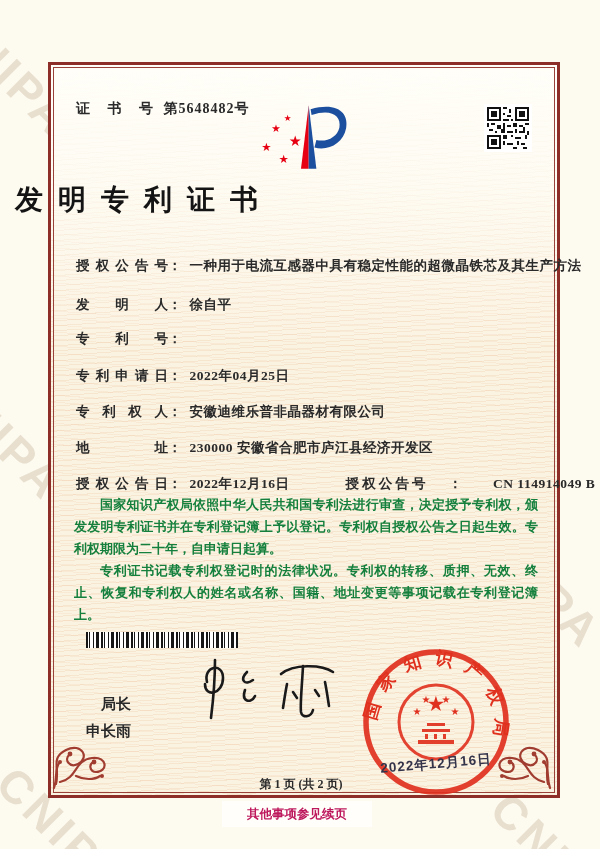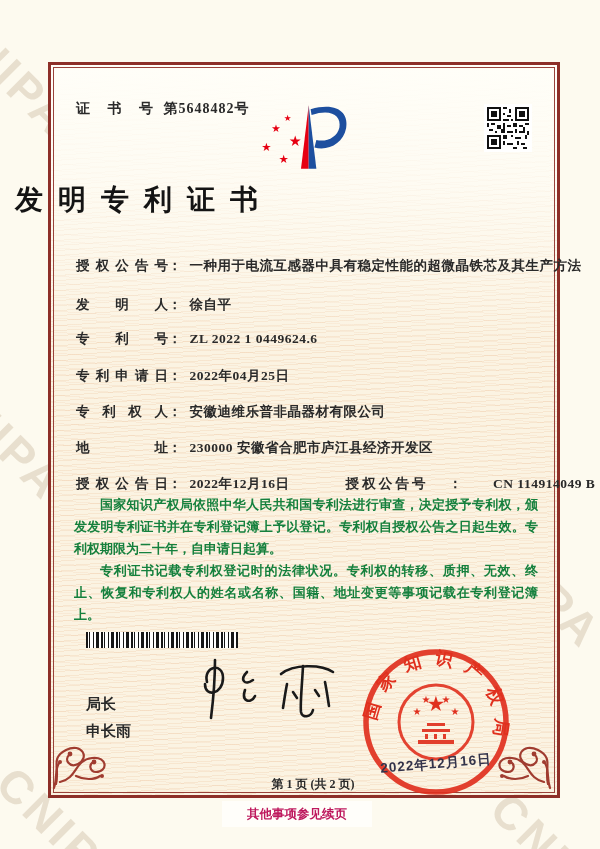--- a/index.html
+++ b/index.html
@@ -55,30 +55,30 @@
   .legal{
     position:absolute;left:74px;top:494px;width:464px;
     font-size:13px;line-height:22px;font-weight:600;text-align:justify;color:#15803d;
   }
   .legal p{margin:0;text-indent:2em;}
   .barcode{
     position:absolute;left:86px;top:632px;width:152px;height:16px;
     background:repeating-linear-gradient(90deg,#161616 0 2px,#fff 2px 3px,#161616 3px 4px,#fff 4px 7px,#161616 7px 8px,#fff 8px 10px,#161616 10px 13px,#fff 13px 15px);
   }
   .director{position:absolute;left:86px;top:690px;font-size:15px;font-weight:700;line-height:27px;
-    font-family:"Liberation Sans","DejaVu Sans",sans-serif;}
+    font-family:"Liberation Sans","DejaVu Sans",sans-serif;text-align:right;}
   .signature{position:absolute;left:185px;top:652px;}
   .seal{position:absolute;left:361px;top:647px;z-index:3;}
   .seal-date{
     position:absolute;left:363px;top:755px;width:146px;text-align:center;
     font-size:13.5px;font-weight:700;color:#33334a;letter-spacing:1px;
     transform:rotate(-5deg);z-index:4;
     font-family:"Liberation Sans","DejaVu Sans",sans-serif;
   }
-  .page-info{position:absolute;left:48px;top:776px;width:506px;text-align:center;font-size:12px;font-weight:600;z-index:3;padding-left:12px;}
+  .page-info{position:absolute;left:48px;top:776px;width:506px;text-align:center;font-size:12px;font-weight:600;z-index:3;}
   .footer-note{
     position:absolute;left:222px;top:801px;width:150px;height:26px;background:#fffefa;
     display:flex;align-items:center;justify-content:center;
     font-size:12.5px;font-weight:600;z-index:4;color:#be185d;
   }
   .ornament{position:absolute;z-index:2;}
   .ornament.br{transform:scaleX(-1);}
 </style>
 </head>
 <body>
@@ -204,21 +204,20 @@
     <span class="value">一种用于电流互感器中具有稳定性能的超微晶铁芯及其生产方法</span>
   </div>
   <div class="row" style="top:295px;align-items:center;">
     <span class="label">发明人</span>
       <span class="colon">：</span>
     <span class="value">徐自平</span>
   </div>
   <div class="row" style="top:329px;">
     <span class="label">专利号</span>
       <span class="colon">：</span>
-    <span class="value">ZL 2022 1 0449624.6</span>
   </div>
   <div class="row" style="top:366px;justify-content:center;">
     <span class="label">专利申请日</span>
       <span class="colon">：</span>
     <span class="value">2022年04月25日</span>
   </div>
   <div class="row" style="top:402px;">
     <span class="label">专利权人</span>
       <span class="colon">：</span>
     <span class="value">安徽迪维乐普非晶器材有限公司</span>

